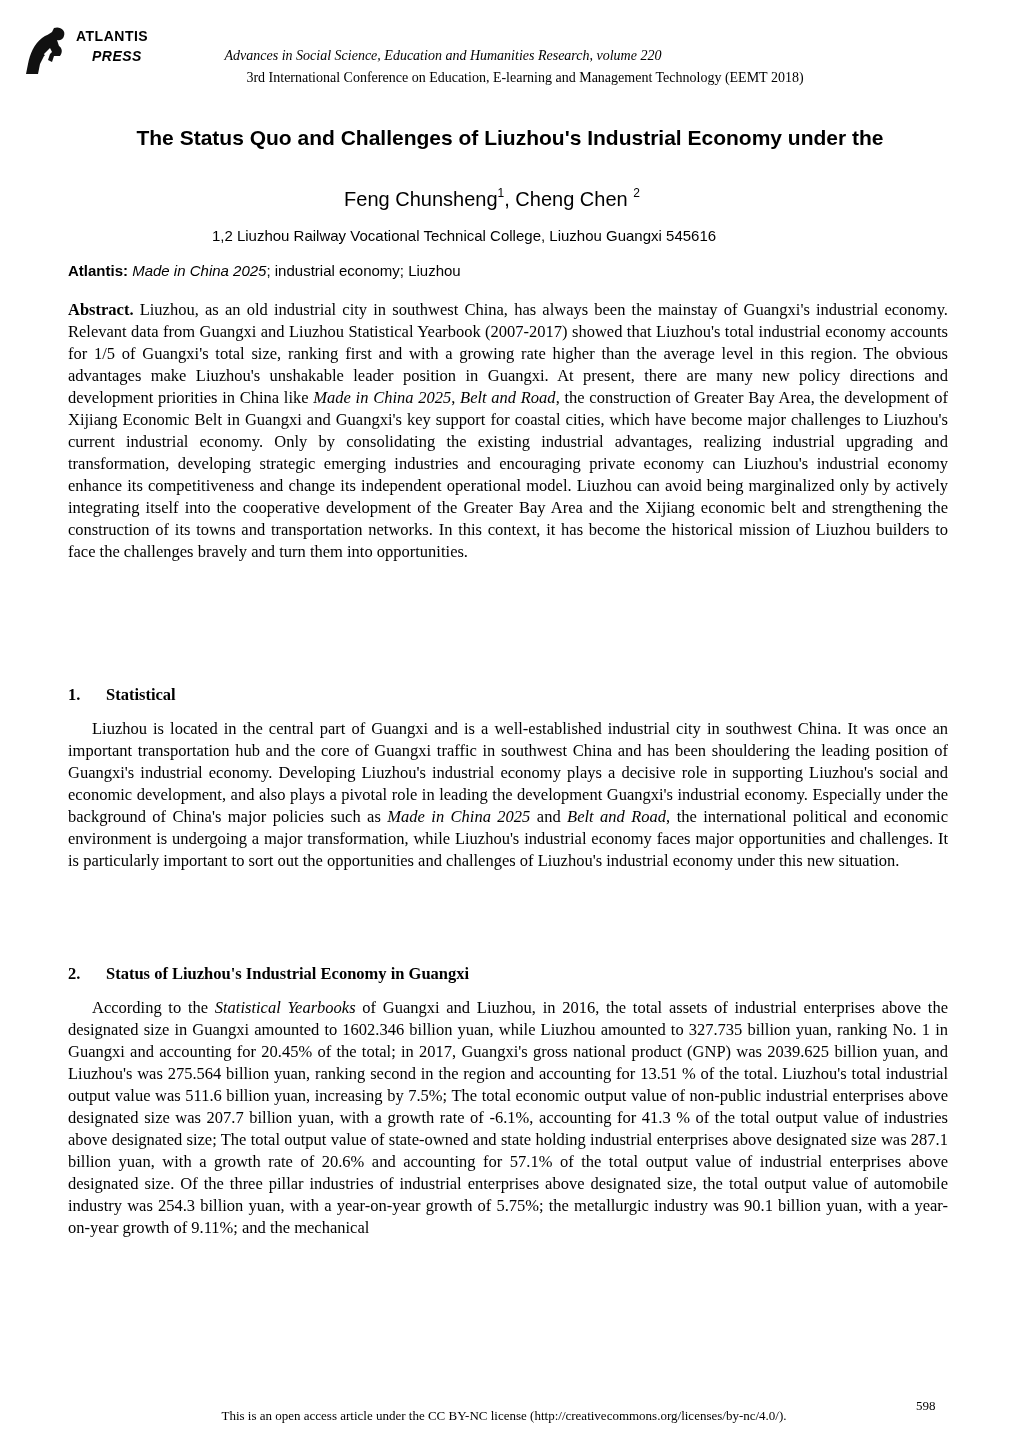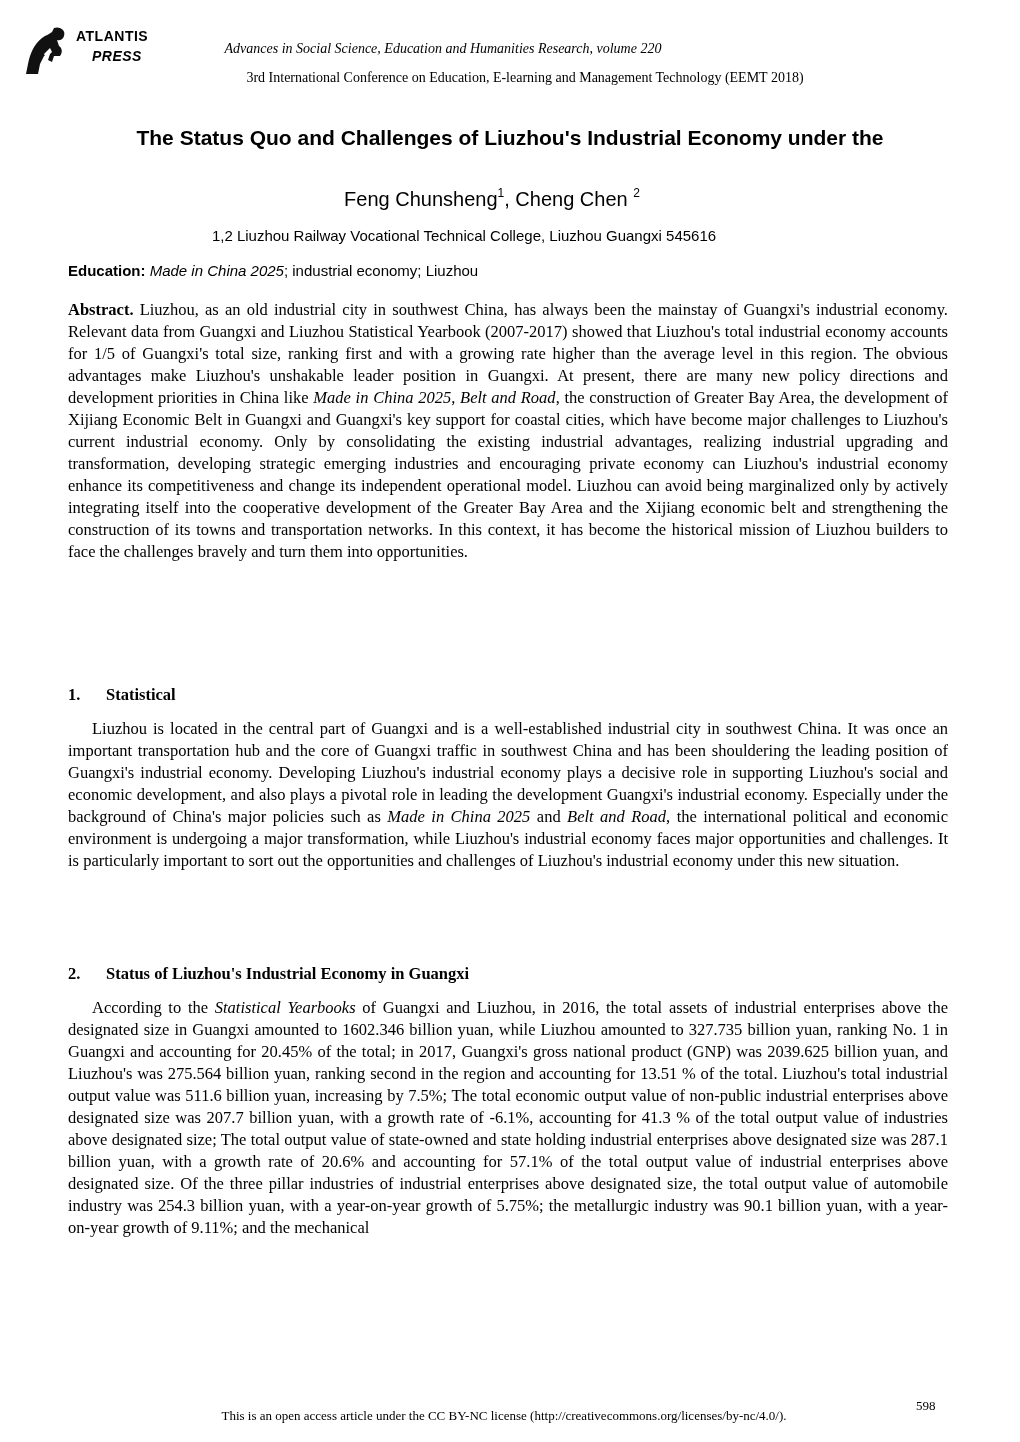--- a/index.html
+++ b/index.html
@@ -5,21 +5,21 @@
   html, body { margin: 0; padding: 0; background: #ffffff; }
   body { width: 1020px; height: 1442px; position: relative; overflow: hidden; color: #000; }
   .serif { font-family: "Liberation Serif", "DejaVu Serif", serif; }
   .sans { font-family: "Liberation Sans", "DejaVu Sans", sans-serif; }
 
   .logo { position: absolute; left: 24px; top: 26px; width: 130px; height: 50px; }
   .logo svg { position: absolute; left: 0; top: 0; }
   .logo .lt1 { position: absolute; left: 52px; top: 2px; font-size: 14px; font-weight: bold; letter-spacing: 0.5px; }
   .logo .lt2 { position: absolute; left: 68px; top: 22px; font-size: 14px; font-weight: bold; letter-spacing: 0.5px; font-style: italic; }
 
-  .hdr1 { position: absolute; left: 0; width: 856px; top: 41px; text-align: center; font-style: italic; font-size: 14px; padding-left: 30px; box-sizing: border-box; }
+  .hdr1 { position: absolute; left: 0; width: 856px; top: 48px; text-align: center; font-style: italic; font-size: 14px; padding-left: 30px; box-sizing: border-box; }
   .hdr2 { position: absolute; left: 0; width: 1020px; top: 70px; text-align: center; font-size: 14px; padding-left: 30px; box-sizing: border-box; }
 
   .title { position: absolute; left: 60px; width: 900px; top: 123px; text-align: center; font-size: 21px; font-weight: bold; line-height: 29px; }
   .authors { position: absolute; left: 0; width: 984px; top: 186px; text-align: center; font-size: 20px; }
   .authors sup { font-size: 12px; vertical-align: 9px; }
   .affil { position: absolute; left: 16px; width: 896px; top: 227px; text-align: center; font-size: 15px; }
   .keywords { position: absolute; left: 68px; top: 262px; font-size: 15px; }
   .keywords .kl { font-weight: bold; }
   .keywords i { font-style: italic; }
 
@@ -58,21 +58,21 @@
   <div>The Status Quo and Challenges of Liuzhou's Industrial Economy under the</div>
 </div>
 
 <div class="authors sans">
   <span>Feng Chunsheng</span><sup>1</sup><span>,  </span><span>Cheng Chen </span><sup>2</sup>
 </div>
 
 <div class="affil sans">1,2 Liuzhou Railway Vocational Technical College, Liuzhou Guangxi 545616</div>
 
 <div class="keywords sans">
-  <span class="kl">Education:</span>
+  <span class="kl">Atlantis:</span>
   <i>Made in China 2025</i><span>; industrial economy;  Liuzhou</span>
 </div>
 
 <div class="para abstract serif"><span class="lbl">Abstract.</span><span> Liuzhou, as an old industrial city in southwest China, has always been the mainstay of Guangxi's industrial economy. Relevant data from Guangxi and Liuzhou Statistical Yearbook (2007-2017) showed that Liuzhou's total industrial economy accounts for 1/5 of Guangxi's total size, ranking first and with a growing rate higher than the average level in this region. The obvious advantages make Liuzhou's unshakable leader position in Guangxi. At present, there are many new policy directions and development priorities in China like </span><i>Made in China 2025</i><span>, </span><i>Belt and Road</i><span>, the construction of Greater Bay Area, the development of Xijiang Economic Belt in Guangxi and Guangxi's key support for coastal cities, which have become major challenges to Liuzhou's current industrial economy. Only by consolidating the existing industrial advantages, realizing industrial upgrading and transformation, developing strategic emerging industries and encouraging private economy can Liuzhou's industrial economy enhance its competitiveness and change its independent operational model. Liuzhou can avoid being marginalized only by actively integrating itself into the cooperative development of the Greater Bay Area and the Xijiang economic belt and strengthening the construction of its towns and transportation networks. In this context, it has become the historical mission of Liuzhou builders to face the challenges bravely and turn them into opportunities.</span></div>
 
 <div class="h1 intro-h serif"><span class="num">1.</span><span>Statistical</span></div>
 <div class="para intro-p indent serif"><span>Liuzhou is located in the central part of Guangxi and is a well-established industrial city in southwest China. It was once an important transportation hub and the core of Guangxi traffic in southwest China and has been shouldering the leading position of Guangxi's industrial economy. Developing Liuzhou's industrial economy plays a decisive role in supporting Liuzhou's social and economic development, and also plays a pivotal role in leading the development Guangxi's industrial economy. Especially under the background of China's major policies such as </span><i>Made in China 2025</i><span> and </span><i>Belt and Road</i><span>, the international political and economic environment is undergoing a major transformation, while Liuzhou's industrial economy faces major opportunities and challenges. It is particularly important to sort out the opportunities and challenges of Liuzhou's industrial economy under this new situation.</span></div>
 
 <div class="h1 status-h serif"><span class="num">2.</span><span>Status of Liuzhou's Industrial Economy in Guangxi</span></div>
 <div class="para status-p indent serif"><span>According to the </span><i>Statistical Yearbooks</i><span> of Guangxi and Liuzhou, in 2016, the total assets of industrial enterprises above the designated size in Guangxi amounted to 1602.346 billion yuan, while Liuzhou amounted to 327.735 billion yuan, ranking No. 1 in Guangxi and accounting for 20.45% of the total; in 2017, Guangxi's gross national product (GNP) was 2039.625 billion yuan, and Liuzhou's was 275.564 billion yuan, ranking second in the region and accounting for 13.51 % of the total. Liuzhou's total industrial output value was 511.6 billion yuan, increasing by 7.5%; The total economic output value of non-public industrial enterprises above designated size was 207.7 billion yuan, with a growth rate of -6.1%, accounting for 41.3 % of the total output value of industries above designated size; The total output value of state-owned and state holding industrial enterprises above designated size was 287.1 billion yuan, with a growth rate of 20.6% and accounting for 57.1% of the total output value of industrial enterprises above designated size. Of the three pillar industries of industrial enterprises above designated size, the total output value of automobile industry was 254.3 billion yuan, with a year-on-year growth of 5.75%; the metallurgic industry was 90.1 billion yuan, with a year-on-year growth of 9.11%; and the mechanical</span></div>

